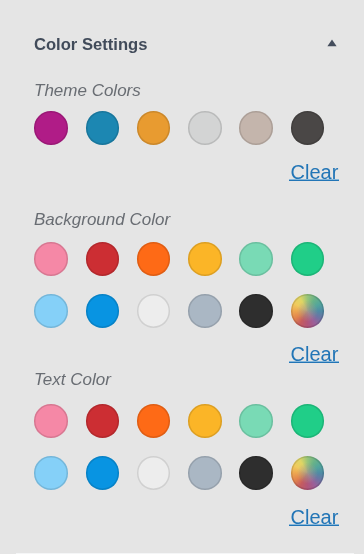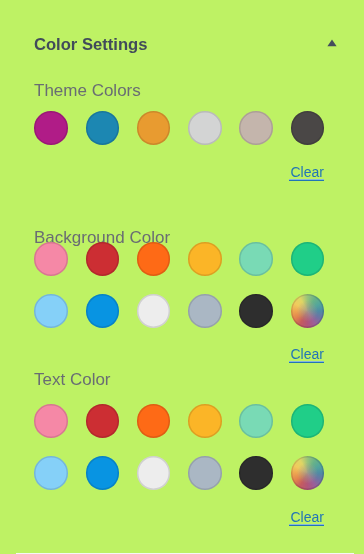--- a/index.html
+++ b/index.html
@@ -8,21 +8,21 @@
     padding: 0;
     width: 364px;
     height: 554px;
     background: #ffffff;
     font-family: "Liberation Sans", sans-serif;
   }
   .panel {
     position: relative;
     width: 364px;
     height: 554px;
-    background: #bef264;
+    background: #e5e5e5;
     box-sizing: border-box;
     overflow: hidden;
   }
   .panel-title {
     position: absolute;
     left: 34px;
     top: 37.5px;
     font-size: 16.6px;
     font-weight: bold;
     color: #414b5a;
@@ -39,33 +39,34 @@
     cursor: pointer;
   }
   .section { position: static; }
   .section-label {
     position: absolute;
     left: 34px;
     font-size: 17px;
     color: #696d73;
     line-height: 12px;
     white-space: nowrap;
+    font-style: italic;
   }
   .swatch {
     position: absolute;
     width: 33.6px;
     height: 33.6px;
     border-radius: 50%;
     cursor: pointer;
     box-sizing: border-box;
     box-shadow: inset 0 0 0 1.5px rgba(0,0,0,0.12);
   }
   .clear-link {
     position: absolute;
-    font-size: 14px;
+    font-size: 20px;
     color: #2275b6;
     text-decoration: none;
     cursor: pointer;
     line-height: 11px;
     white-space: nowrap;
   }
   .clear-link::after {
     content: "";
     position: absolute;
     left: -1.6px;
@@ -99,21 +100,21 @@
   <div class="swatch" style="left: 34.2px; top: 111px; background: rgb(176, 28, 135);"></div>
   <div class="swatch" style="left: 85.5px; top: 111px; background: rgb(28, 135, 178);"></div>
   <div class="swatch" style="left: 136.8px; top: 111px; background: rgb(232, 155, 48);"></div>
   <div class="swatch" style="left: 188.1px; top: 111px; background: rgb(211, 212, 212);"></div>
   <div class="swatch" style="left: 239.4px; top: 111px; background: rgb(196, 181, 172);"></div>
   <div class="swatch" style="left: 290.7px; top: 111px; background: rgb(74, 71, 70);"></div>
   <div class="clear-link" style="left:290.5px; top:167px">Clear</div>
   </div>
 
   <div class="section">
-  <div class="section-label" style="top:232px">Background Color</div>
+  <div class="section-label" style="top:214px">Background Color</div>
   <div class="swatch" style="left: 34.2px; top: 242px; background: rgb(245, 136, 166);"></div>
   <div class="swatch" style="left: 85.5px; top: 242px; background: rgb(204, 46, 51);"></div>
   <div class="swatch" style="left: 136.8px; top: 242px; background: rgb(254, 106, 22);"></div>
   <div class="swatch" style="left: 188.1px; top: 242px; background: rgb(251, 181, 39);"></div>
   <div class="swatch" style="left: 239.4px; top: 242px; background: rgb(121, 218, 181);"></div>
   <div class="swatch" style="left: 290.7px; top: 242px; background: rgb(32, 206, 136);"></div>
   <div class="swatch" style="left: 34.2px; top: 294px; background: rgb(133, 208, 248);"></div>
   <div class="swatch" style="left: 85.5px; top: 294px; background: rgb(8, 148, 226);"></div>
   <div class="swatch" style="left: 136.8px; top: 294px; background: rgb(237, 237, 237);"></div>
   <div class="swatch" style="left: 188.1px; top: 294px; background: rgb(170, 183, 196);"></div>

